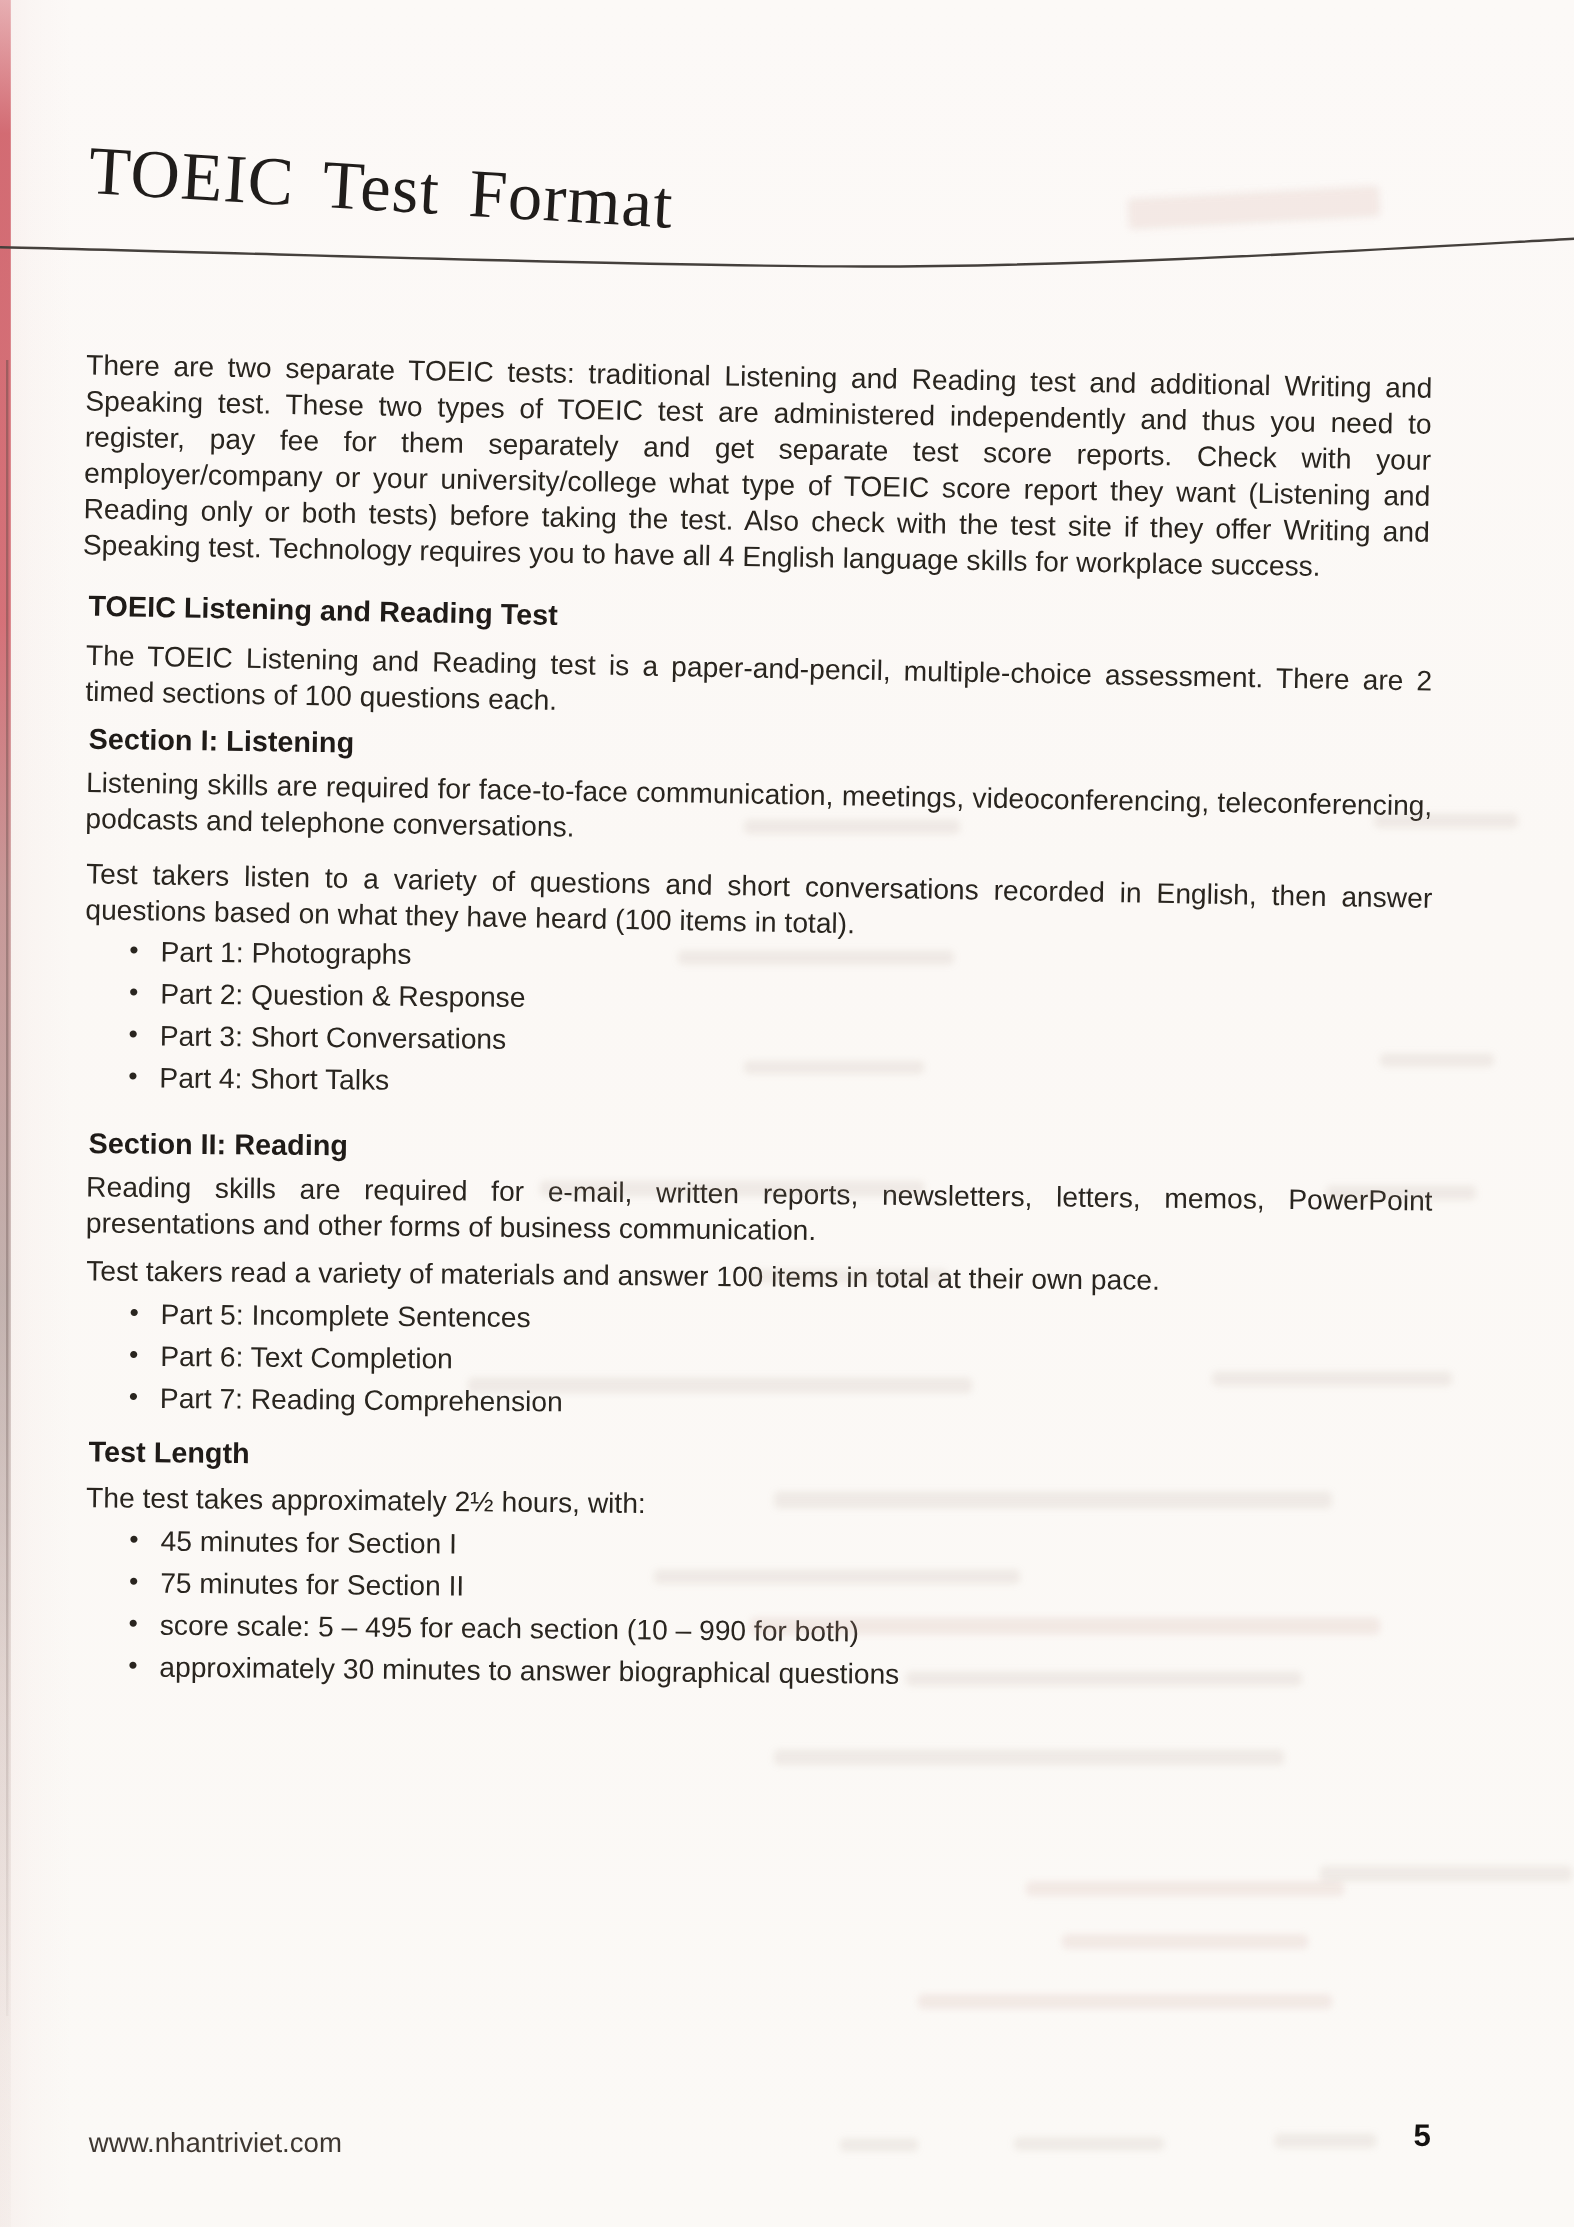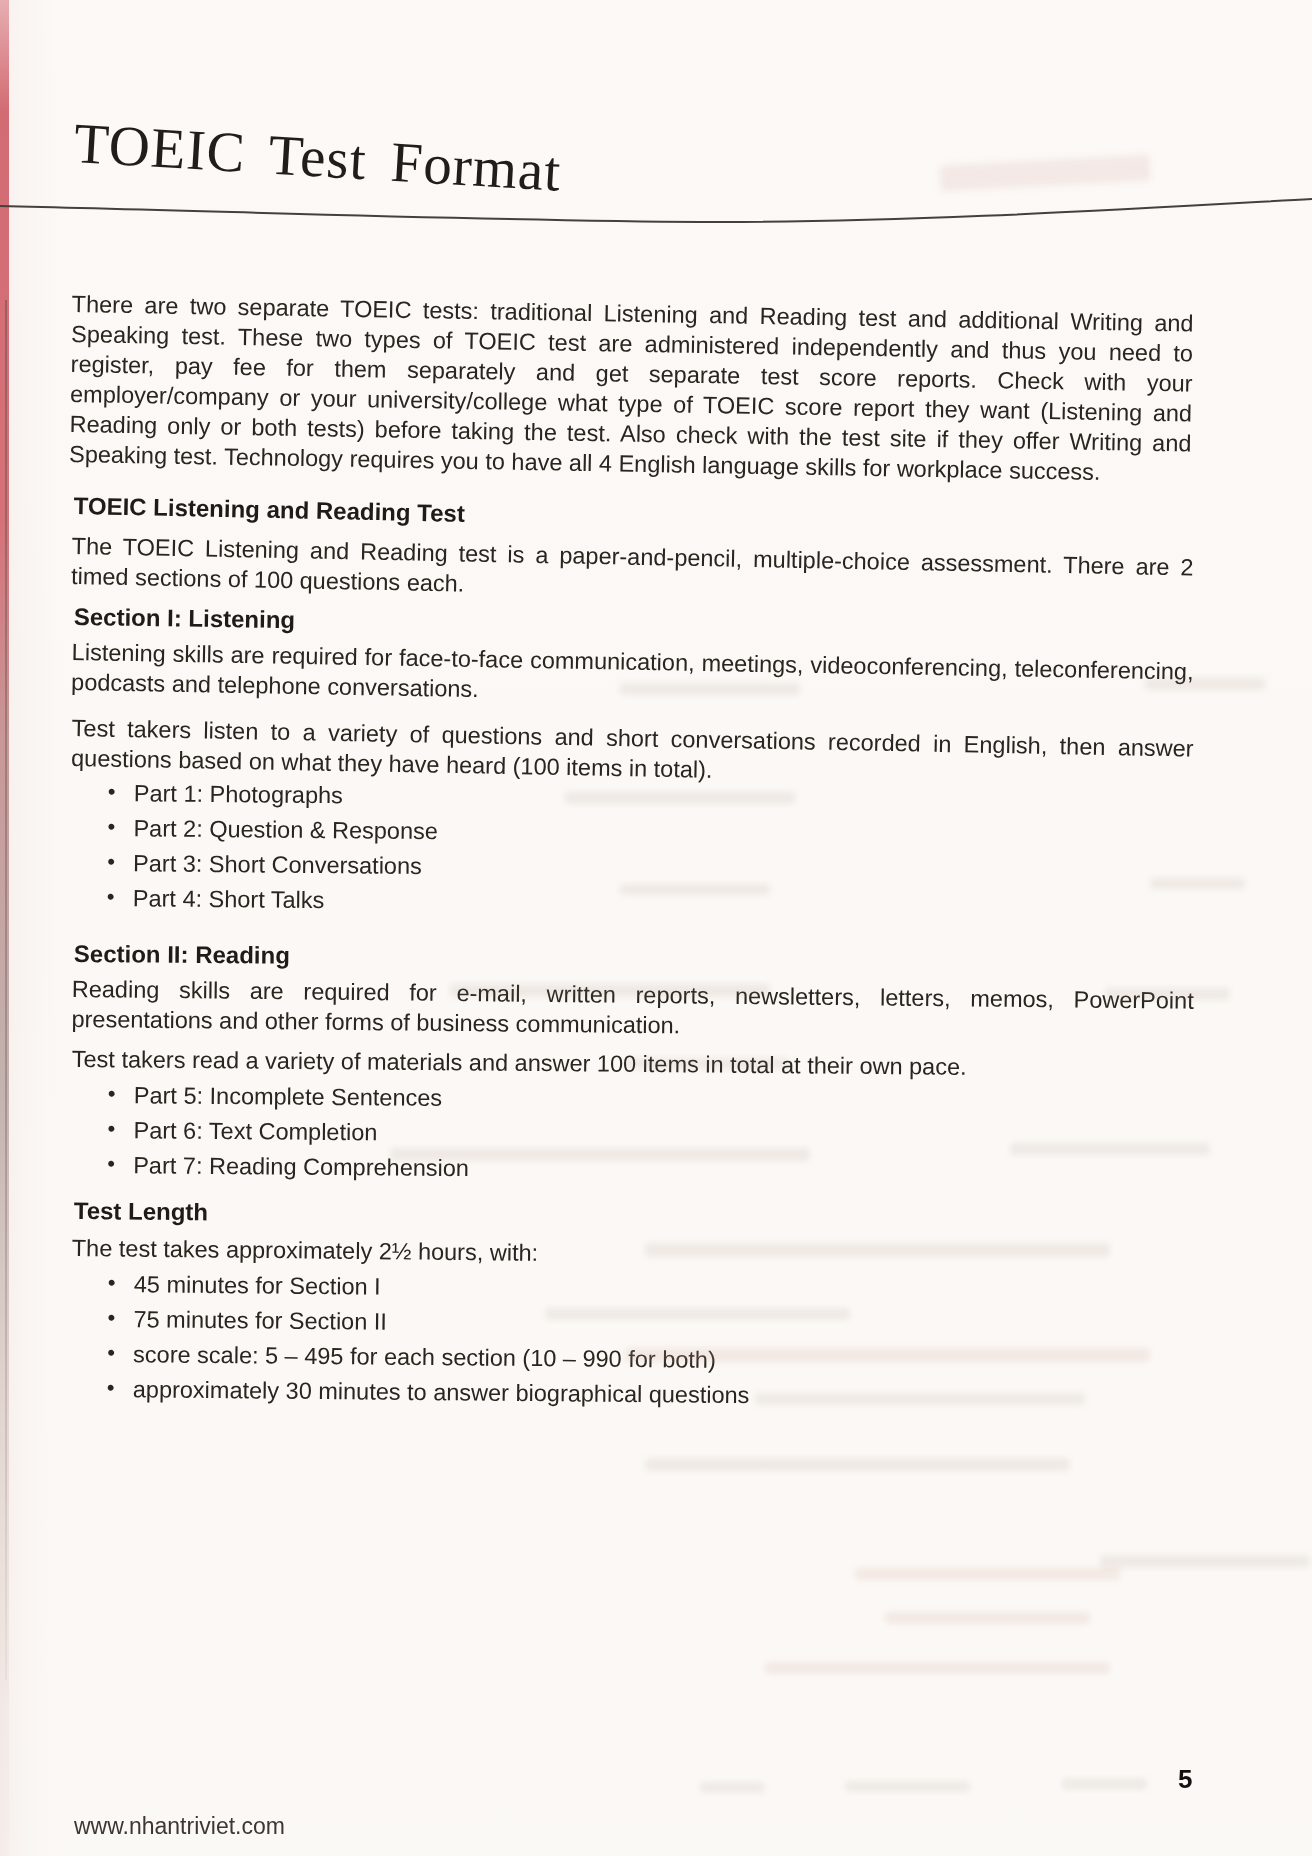--- a/index.html
+++ b/index.html
@@ -47,21 +47,21 @@
   .h{
     position:absolute;left:74px;font-size:24px;font-weight:bold;color:#1f1b18;
     transform-origin:0 0;white-space:nowrap;
   }
   .blist{
     position:absolute;left:106px;margin:0;padding:0;
     font-size:23.5px;line-height:30px;color:#29251f;transform-origin:0 0;
   }
   .blist li{list-style:none;margin:0 0 5px 0;position:relative;padding-left:28px;white-space:nowrap;}
   .blist li::before{content:"\2022";position:absolute;left:2px;top:-1px;font-size:22px;color:#29251f;}
-  .footer-url{position:absolute;left:74px;top:1772px;font-size:23px;color:#3e3731;margin-top:41px;}
+  .footer-url{position:absolute;left:74px;top:1772px;font-size:23px;color:#3e3731;}
   .page-num{position:absolute;left:1178px;top:1764px;font-size:26px;font-weight:bold;color:#141210;}
   .ghost{position:absolute;background:rgba(158,135,115,0.12);filter:blur(3px);border-radius:4px;}
   .ghost.pink{background:rgba(205,160,150,0.18);}
 </style>
 </head>
 <body>
 
 <div class="page">
 
   <div class="spine"></div>

